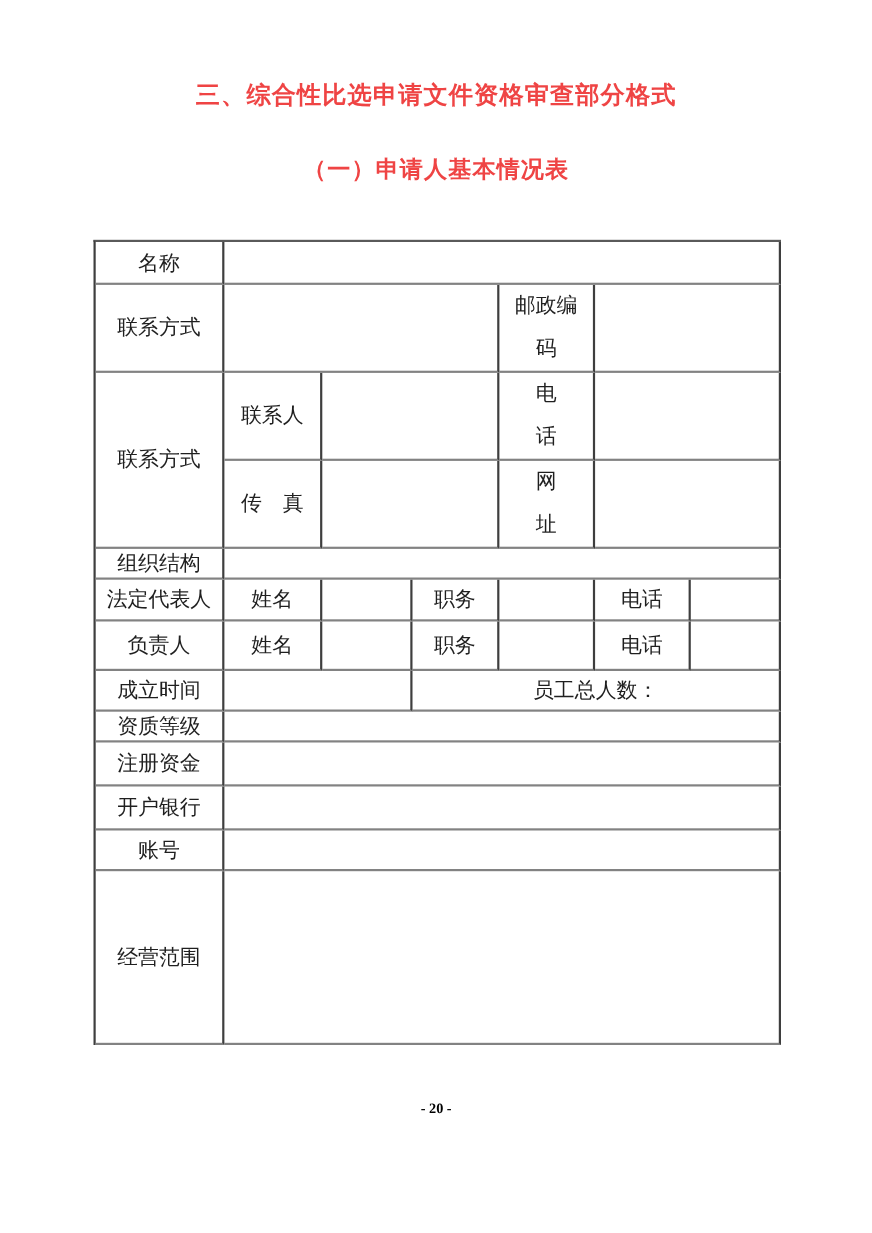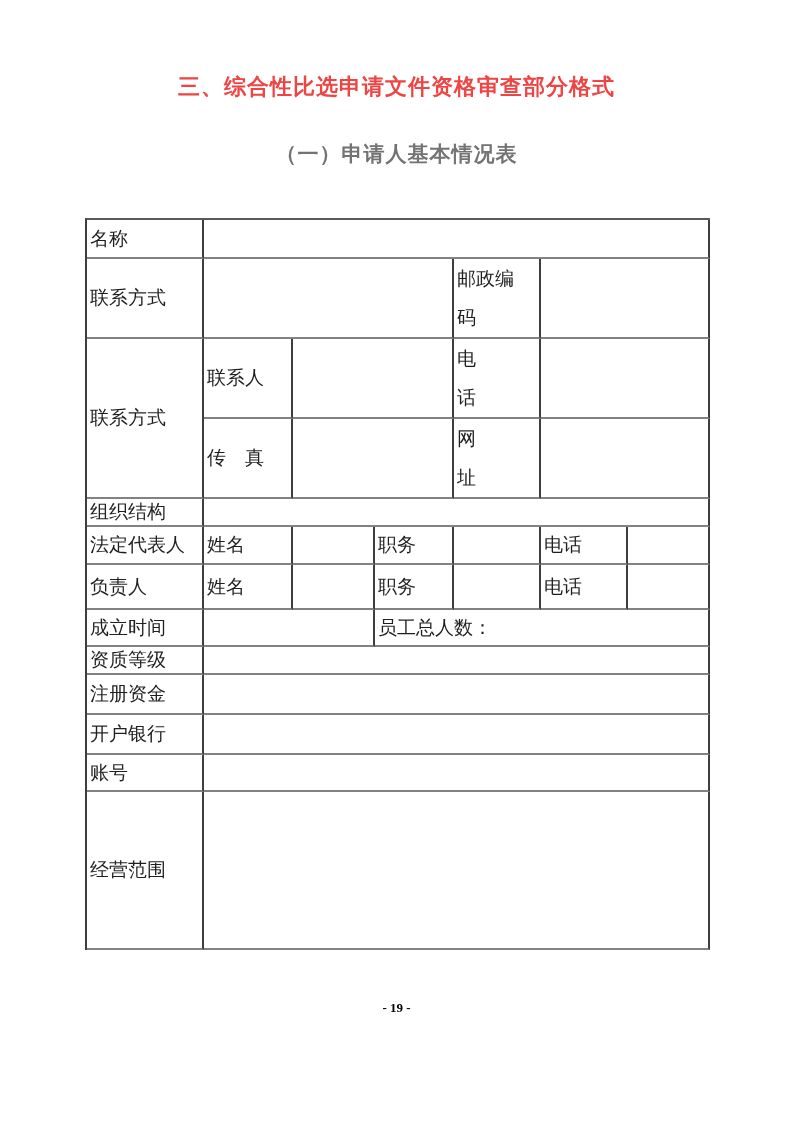--- a/index.html
+++ b/index.html
@@ -28,40 +28,41 @@
   }
   .doc-subtitle {
     position: absolute;
     top: 140px;
     left: 0;
     width: 100%;
     text-align: center;
     font-family: "Liberation Sans", "DejaVu Sans", sans-serif;
     font-size: 21px;
     font-weight: bold;
-    color: #737373;
+    color: #ef4444;
     letter-spacing: 1px;
     margin: 0;
   }
   table.form {
     position: absolute;
     left: 85px;
     top: 218px;
     width: 625px;
     table-layout: fixed;
     border-spacing: 0;
     border-collapse: separate;
     border-top: 2px solid #5a5a5a;
     border-left: 2px solid #3e3e3e;
   }
   table.form td {
     border-right: 2px solid #3e3e3e;
     border-bottom: 2px solid #828282;
     padding: 0 3px;
     font-size: 19px;
+    text-align: center;
     vertical-align: middle;
     overflow: hidden;
   }
   td.multiline { white-space: pre-line; line-height: 39px; }
   .pageno {
     position: absolute;
     top: 1000px;
     left: 0;
     width: 100%;
     text-align: center;
@@ -171,15 +172,15 @@
         <td colspan="6"></td>
       </tr>
 
       <tr style="height:158px">
         <td>经营范围</td>
         <td colspan="6"></td>
       </tr>
     </tbody>
   </table>
 
-  <div class="pageno">- 19 -</div>
+  <div class="pageno">- 20 -</div>
 
 </div>
 
 </body></html>

